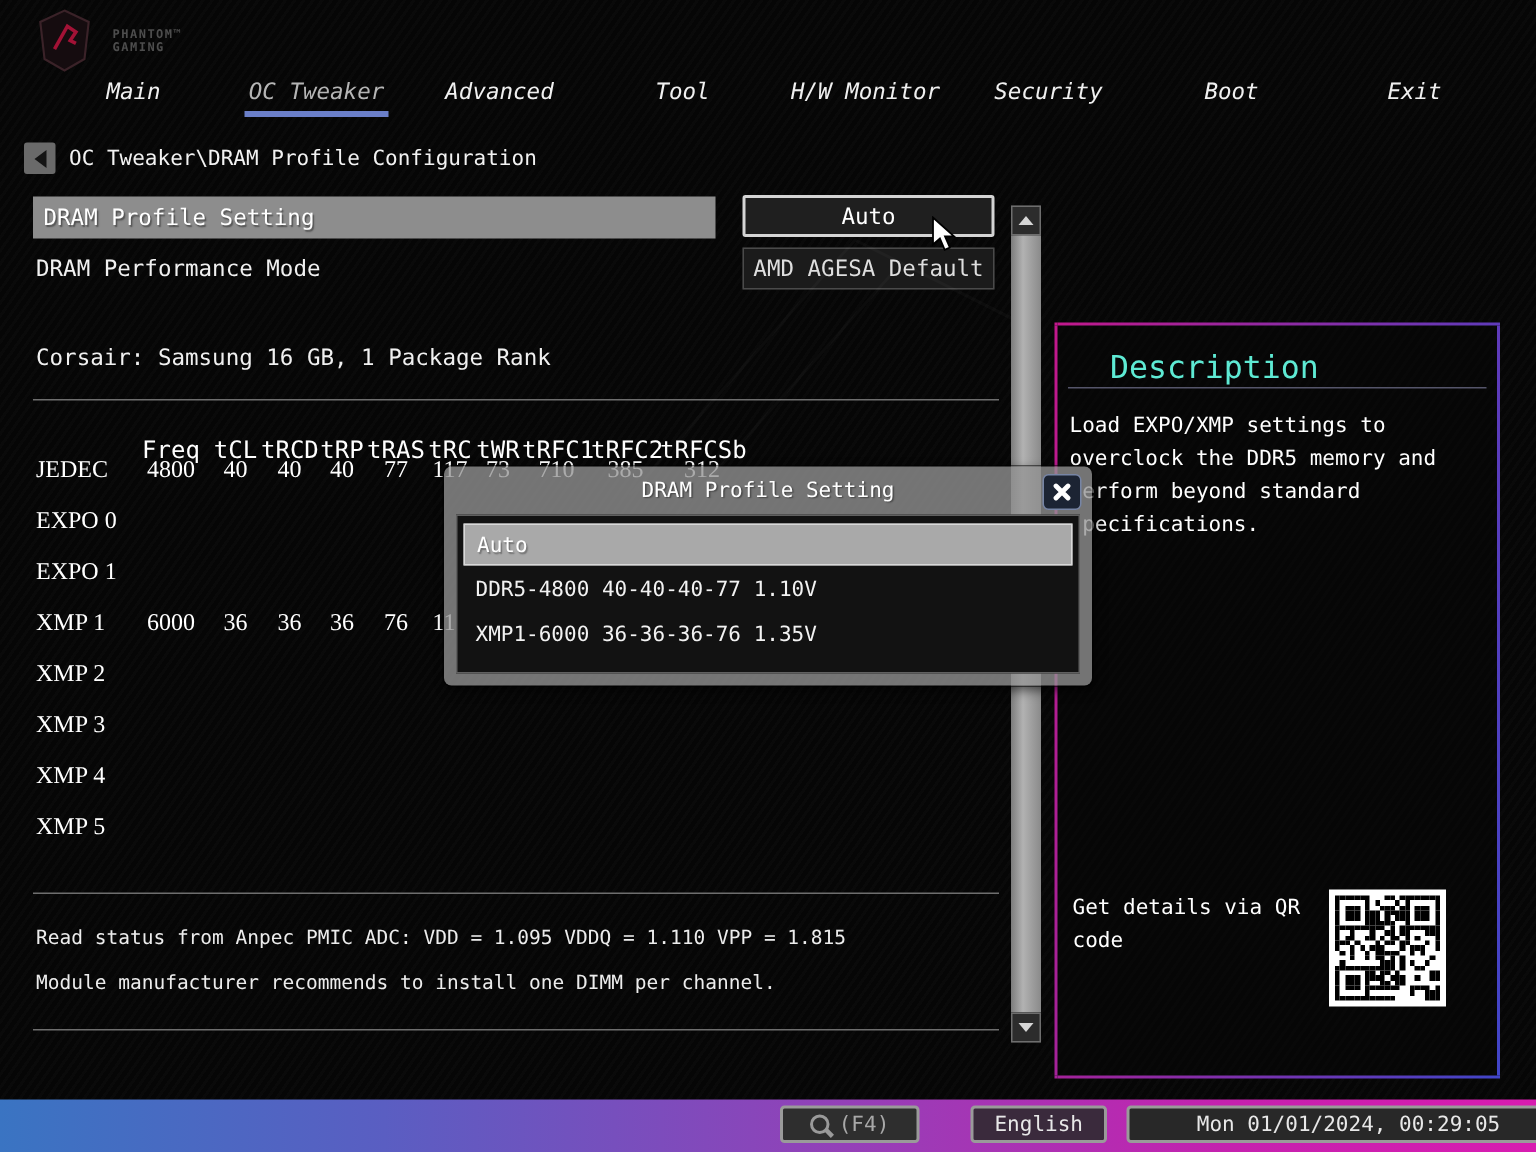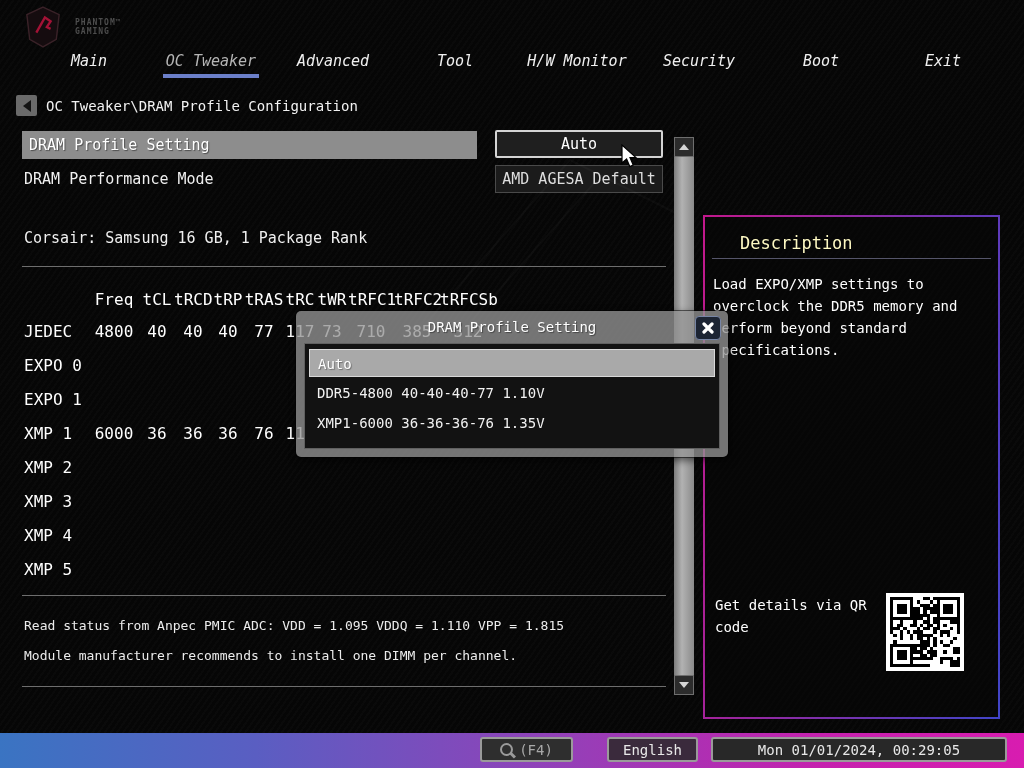--- a/index.html
+++ b/index.html
@@ -37,40 +37,40 @@
        box-sizing:border-box;color:#dedede;font-size:15px;text-align:center;line-height:26px;}
   .plain-label{font-size:15px;color:#f0f0f0;}
   .divider{height:1px;background:#6e6e6e;left:22px;width:644px;}
 
   
   .trow{display:grid;grid-template-columns:64px 52px 34px 38px 32px 40px 32px 32px 46px 46px 56px;
        font-size:16px;color:#fff;}
   .trow span{text-align:center;}
   .trow .rlabel{text-align:left;}
   .thead{left:24px;top:290px;width:640px;}
-  .tbody{left:24px;top:322px;width:640px;}
+  .tbody{left:24px;top:305px;width:640px;font-family:Liberation Serif, serif;}
   .tbody .trow{height:34px;}
 
   .status{font-size:13px;color:#ececec;}
 
   
   .scrollbar{left:674px;top:137px;width:20px;height:558px;display:flex;flex-direction:column;z-index:2;}
   .sb-btn{height:20px;background:#2c2c2c;border:1px solid #6e6e6e;box-sizing:border-box;
        display:flex;align-items:center;justify-content:center;}
   .sb-track{flex:1;background:linear-gradient(90deg,#7c7c7c,#b2b2b2 40%,#8a8a8a);}
   .tri-up{width:0;height:0;border-left:5px solid transparent;border-right:5px solid transparent;
        border-bottom:6px solid #d6d6d6;}
   .tri-down{width:0;height:0;border-left:5px solid transparent;border-right:5px solid transparent;
        border-top:6px solid #d6d6d6;}
 
   
   .desc-panel{left:703px;top:215px;width:297px;height:504px;box-sizing:border-box;z-index:3;
        border:2px solid;border-image:linear-gradient(100deg,var(--panel_pink),var(--panel_blue)) 1;
        background:rgba(8,8,8,.55);}
-  .desc-title{position:absolute;left:35px;top:16px;font-size:17px;color:#fef9c3;}
+  .desc-title{position:absolute;left:35px;top:16px;font-size:21px;color:#5eead4;}
   .desc-div{position:absolute;left:7px;right:7px;top:41px;height:1px;background:#55556a;}
   .desc-body{position:absolute;left:8px;top:56px;width:258px;font-size:14px;line-height:22px;color:#fff;}
   .qr-label{position:absolute;left:10px;top:377px;width:170px;font-size:14px;line-height:22px;color:#fff;}
   .qr-box{position:absolute;left:181px;top:376px;width:78px;height:78px;background:#fff;
        padding:4px;box-sizing:border-box;}
   .qr-grid{width:70px;height:70px;display:grid;grid-template-columns:repeat(21,1fr);
        grid-template-rows:repeat(21,1fr);}
   .qr-grid i{display:block;}
   .qr-grid i.d{background:#000;}
 
@@ -85,21 +85,21 @@
        border:1px solid #606060;padding:5px 4px;box-sizing:border-box;}
   .popt{height:30px;line-height:28px;padding-left:8px;font-size:14px;color:#f2f2f2;}
   .popt.selected{background:var(--option_gray);color:#fff;border:1px solid #d8d8d8;
        box-sizing:border-box;height:28px;margin-bottom:2px;text-shadow:1px 1px 1px rgba(0,0,0,.35);}
 
   
   .footer{left:0;top:733px;width:1024px;height:35px;z-index:5;
        background:linear-gradient(90deg,var(--footer_blue) 0%,#5a5ec2 25%,#9440b8 55%,var(--footer_magenta) 80%,#d81cb0 100%);}
   .f-btn{position:absolute;top:4px;height:25px;box-sizing:border-box;border:2px solid #9a9a9a;
        border-radius:3px;background:#2e2e2e;color:#e8e8e8;font-size:14px;
-       display:flex;align-items:center;justify-content:center;gap:6px;}
+       display:flex;align-items:center;justify-content:center;gap:6px;margin-left:40px;}
   .f-search{left:480px;width:93px;color:#a8a8a8;}
   .f-lang{left:607px;width:91px;background:#3a2a3c;}
   .f-date{left:711px;width:296px;background:#282828;}
   .mag{width:9px;height:9px;border:2px solid #9a9a9a;border-radius:50%;position:relative;}
   .mag::after{content:"";position:absolute;width:6px;height:2.5px;background:#9a9a9a;
        transform:rotate(45deg);right:-5px;bottom:-2px;}
 
   .cursor{left:620px;top:144px;z-index:50;}
   .watermark{left:390px;top:120px;z-index:1;opacity:.55;}
 </style>

